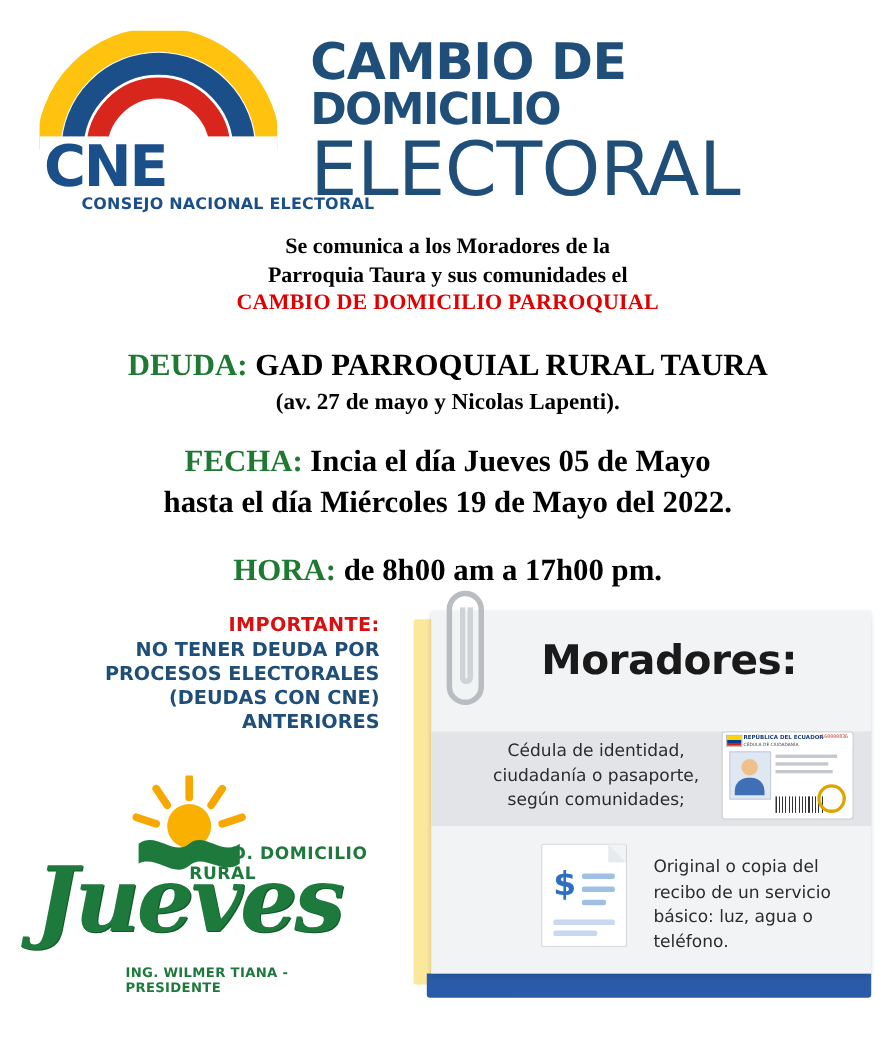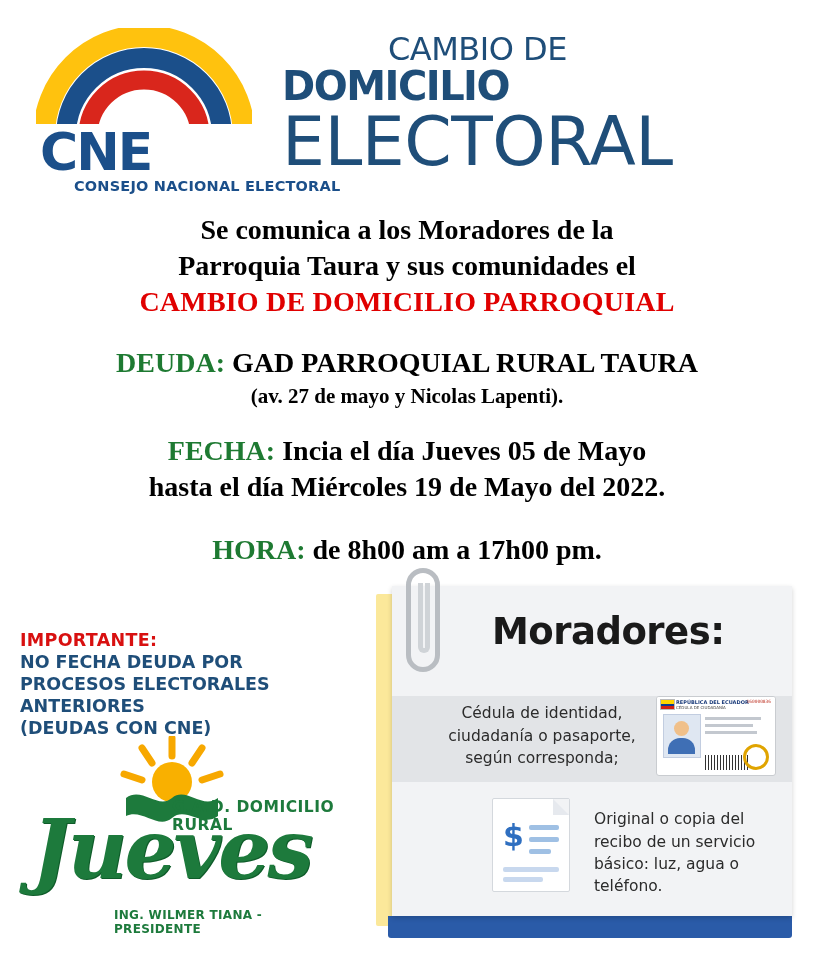--- a/index.html
+++ b/index.html
@@ -59,42 +59,41 @@
     margin-left: 42px;
   }
   .title-block {
     margin-left: 10px;
     padding-top: 12px;
     font-family: "DejaVu Sans", sans-serif;
     color: #1f4e79;
     line-height: 0.98;
   }
   .title-line-1 {
-    font-size: 32px;
-    font-weight: normal;
+    font-size: 46px;
+    font-weight: bold;
     letter-spacing: -0.5px;
-    text-align: center;
   }
   .title-line-2 {
     font-size: 40px;
     font-weight: bold;
     letter-spacing: -1.5px;
     margin-top: 2px;
   }
   .title-line-3 {
     font-size: 68px;
     font-weight: normal;
     letter-spacing: -0.5px;
     margin-top: 2px;
   }
 
   
   .announce {
     text-align: center;
-    font-size: 28px;
+    font-size: 20px;
     font-weight: bold;
     line-height: 1.28;
     margin: 22px 40px 0 40px;
     color: #000;
   }
   .announce .red {
     color: #e00000;
     display: block;
     letter-spacing: 0.2px;
   }
@@ -123,27 +122,26 @@
     position: relative;
     margin-top: 18px;
     height: 385px;
   }
 
   .important-block {
     position: absolute;
     left: 20px;
     top: 4px;
     width: 325px;
-    text-align: left;
+    text-align: right;
     font-family: "DejaVu Sans", sans-serif;
     font-weight: bold;
     font-size: 17.5px;
     line-height: 1.25;
     color: #1f4e79;
-    margin-top: 40px;
   }
   .important-block .imp-head {
     color: #d81010;
     letter-spacing: 0.3px;
   }
 
   
   .taura-logo {
     position: absolute;
     left: 22px;
@@ -465,24 +463,24 @@
 
 <div class="info-line">
   <span class="label">HORA:</span>
   <span>de 8h00 am a 17h00 pm.</span>
 </div>
 
 <div class="lower">
 
   <div class="important-block">
     <div class="imp-head">IMPORTANTE:</div>
-    <div>NO FECHA DEUDA POR</div>
+    <div>NO TENER DEUDA POR</div>
     <div>PROCESOS ELECTORALES</div>
+    <div>(DEUDAS CON CNE)</div>
     <div>ANTERIORES</div>
-    <div>(DEUDAS CON CNE)</div>
   </div>
 
   <div class="taura-logo">
     <div class="sun-wrap">
       <svg width="120" height="95" viewBox="0 0 120 95">
         <g stroke="#F7A800" stroke-width="7" stroke-linecap="round">
           <line x1="60" y1="2" x2="60" y2="20"></line>
           <line x1="30" y1="12" x2="40" y2="27"></line>
           <line x1="90" y1="12" x2="80" y2="27"></line>
           <line x1="12" y1="38" x2="30" y2="44"></line>
@@ -499,21 +497,21 @@
 
   <div class="req-card">
     <div class="card-yellow"></div>
     <div class="card-blue"></div>
     <div class="card-white"></div>
     <div class="card-band"></div>
     <div class="clip"></div>
 
     <div class="req-title">Moradores:</div>
 
-    <div class="req-text-1">Cédula de identidad, ciudadanía o pasaporte, según corresponda;</div>
+    <div class="req-text-1">Cédula de identidad, ciudadanía o pasaporte, según comunidades;</div>
 
     <div class="id-card">
       <div class="id-head"></div>
       <div class="id-flag"></div>
       <div class="id-title">REPÚBLICA DEL ECUADOR</div>
       <div class="id-sub">CÉDULA DE CIUDADANÍA</div>
       <div class="id-num">160000836</div>
       <div class="id-photo">
         <div class="id-face"></div>
         <div class="id-body"></div>

